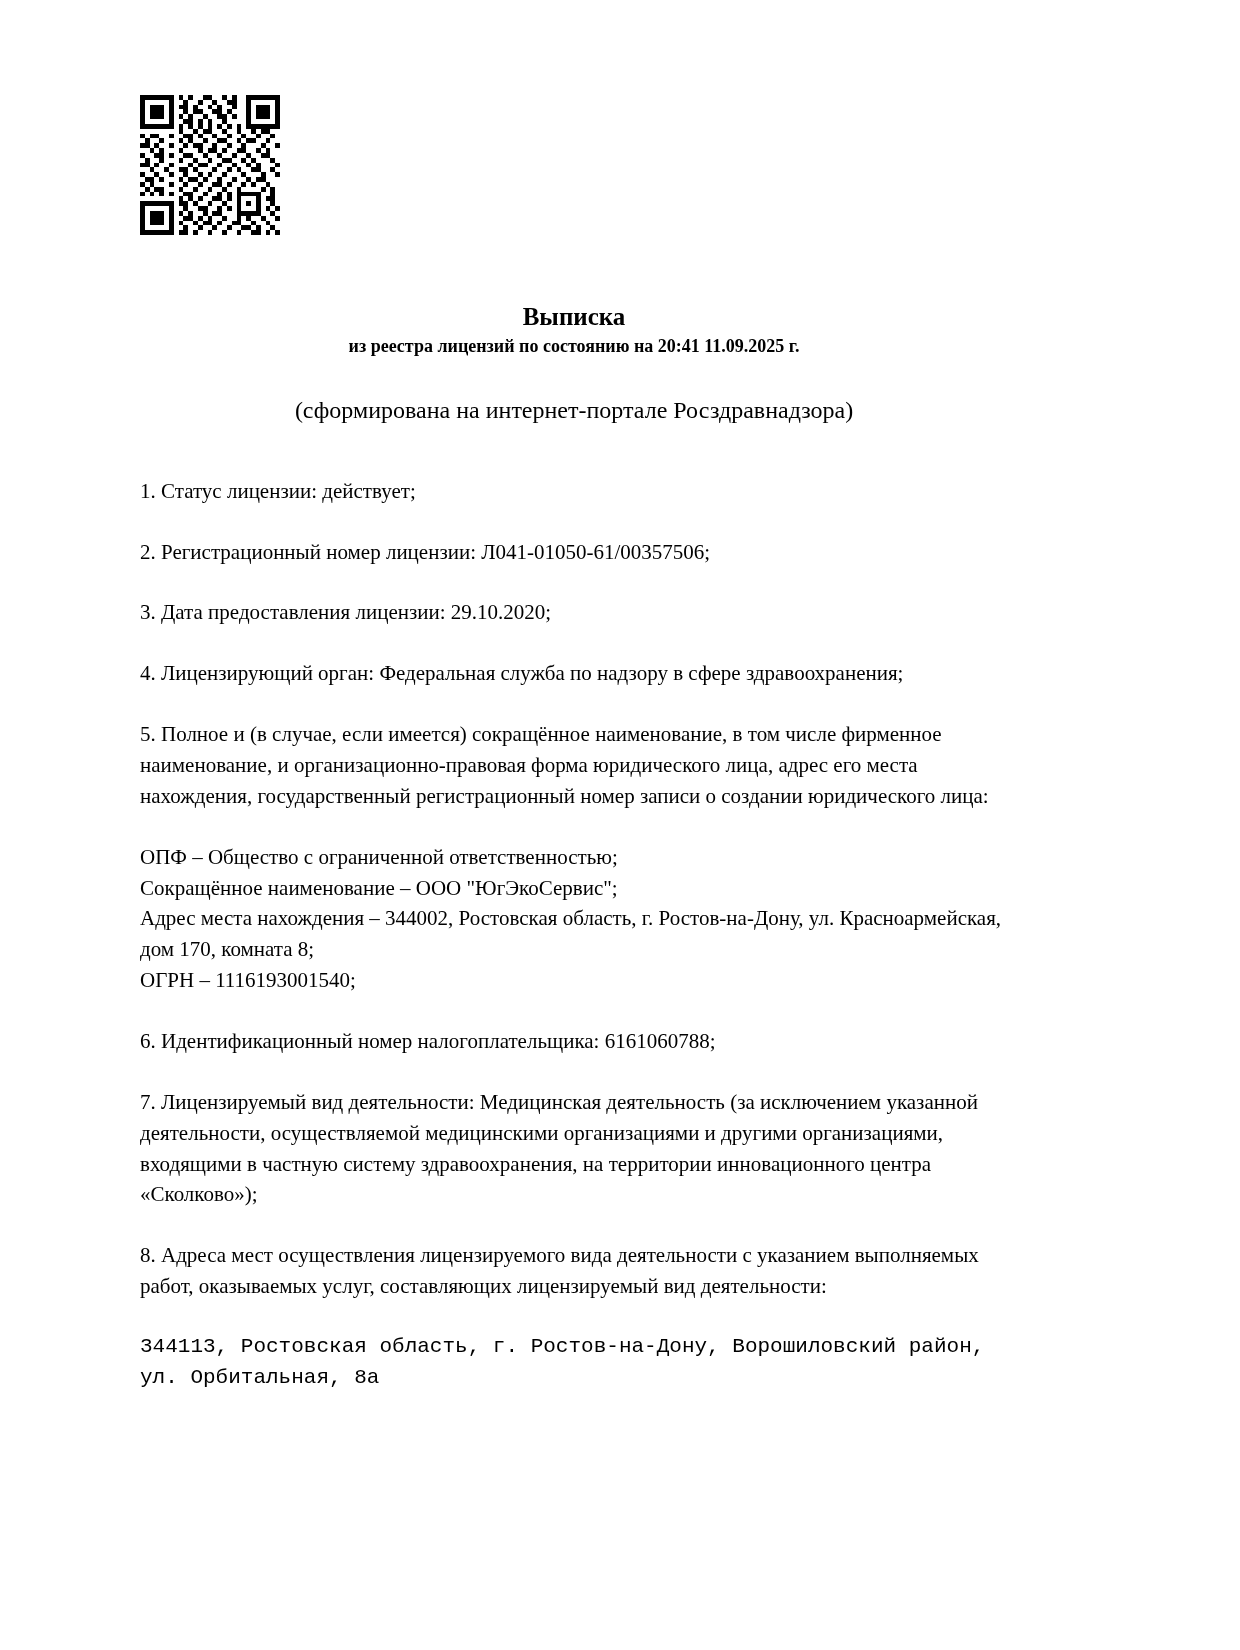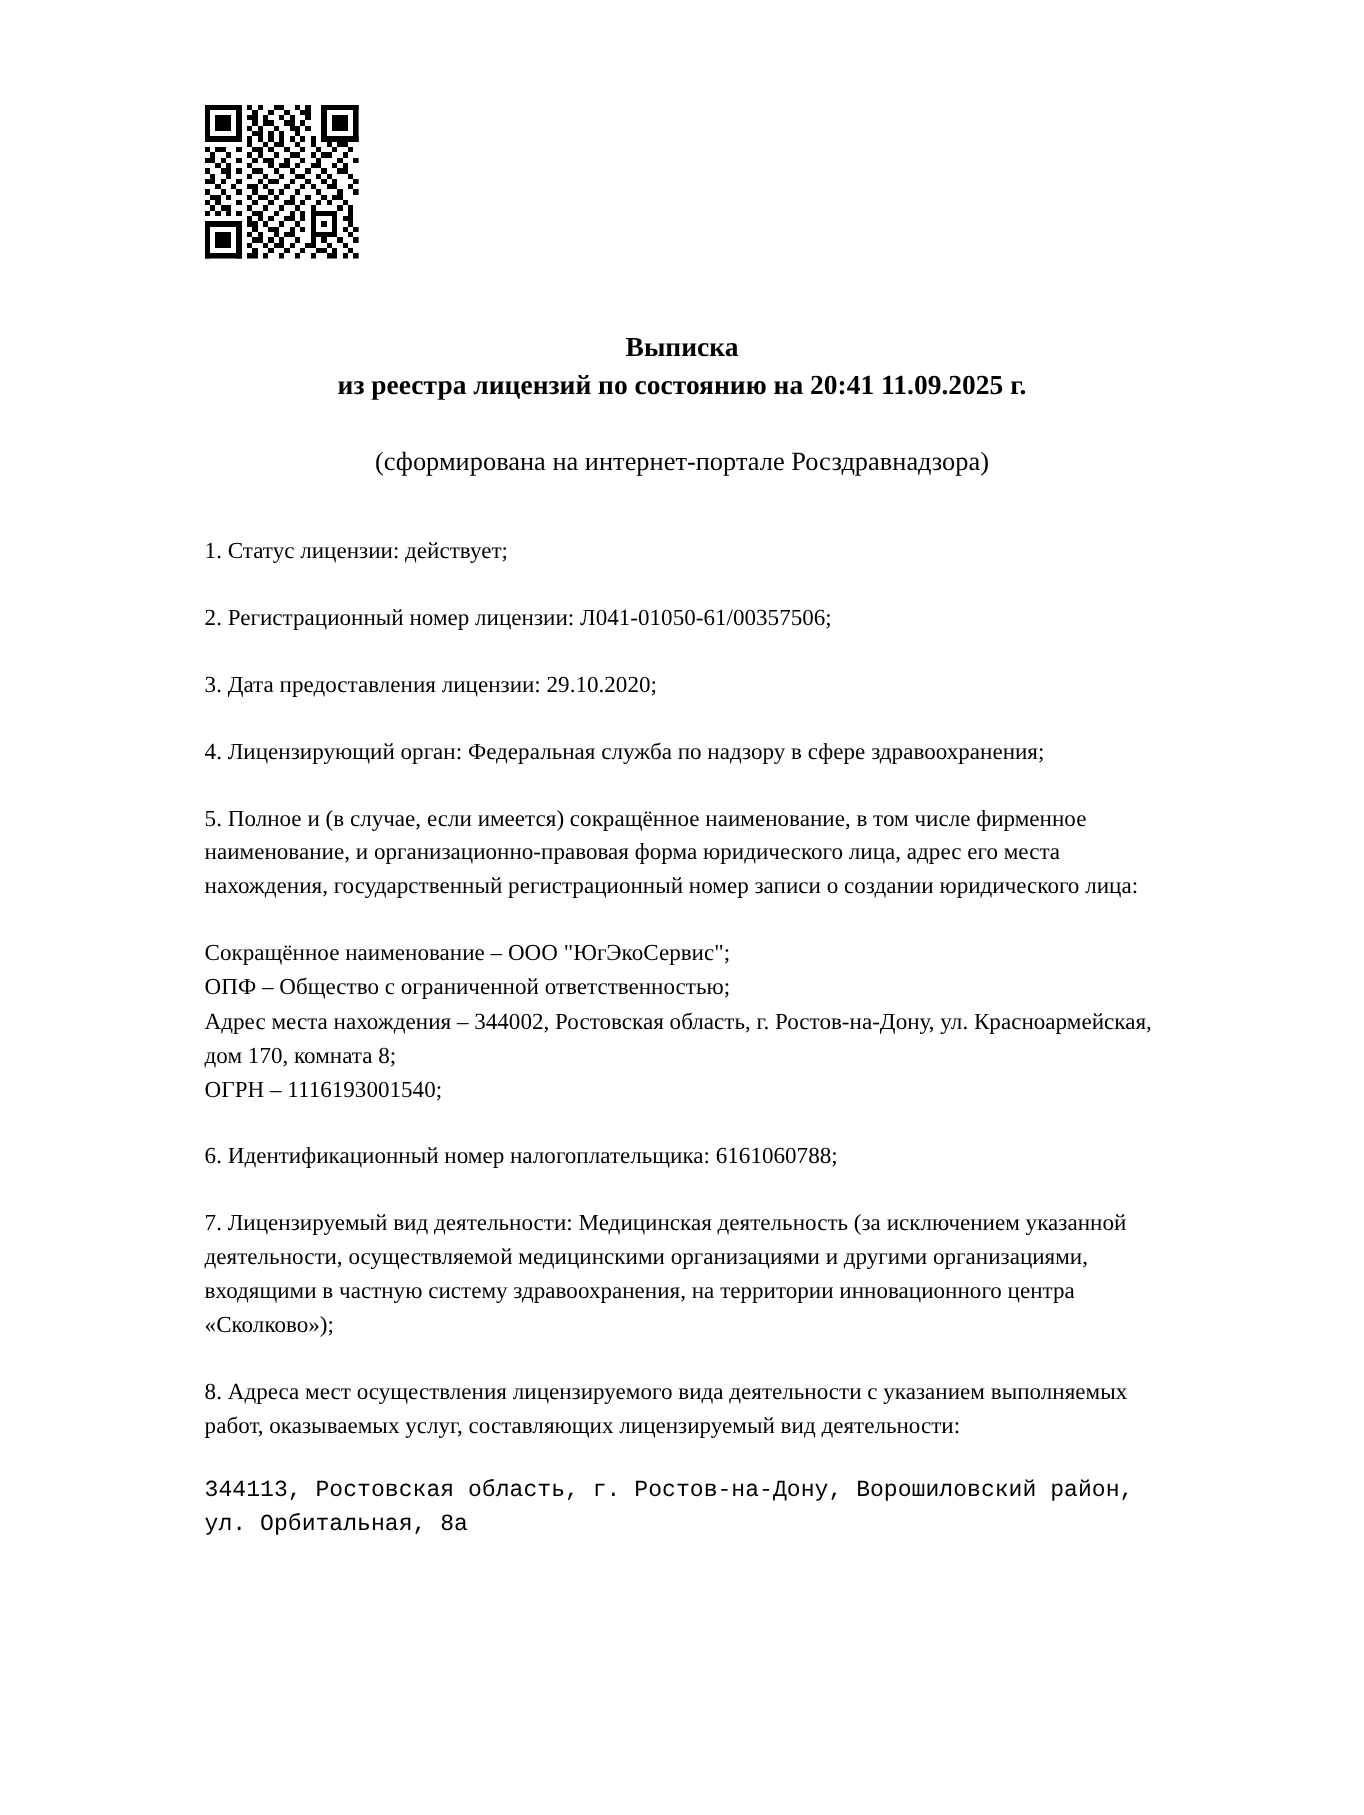--- a/index.html
+++ b/index.html
@@ -14,21 +14,20 @@
     font-family: "Liberation Serif", "DejaVu Serif", serif;
     color: #000000;
     -webkit-font-smoothing: antialiased;
   }
   .page {
     position: relative;
     width: 1148px;
     min-height: 1650px;
     box-sizing: border-box;
     padding: 0;
-    margin-left: 46px;
   }
   .qr-wrap {
     position: absolute;
     left: 140px;
     top: 95px;
     width: 140px;
     height: 140px;
   }
   .qr-wrap svg {
     display: block;
@@ -42,21 +41,21 @@
   .title-block {
     padding-top: 300px;
     text-align: center;
   }
   .doc-title-1 {
     font-size: 25px;
     font-weight: bold;
     line-height: 1.35;
   }
   .doc-title-2 {
-    font-size: 25px;
+    font-size: 18px;
     font-weight: bold;
     line-height: 1.35;
   }
   .subtitle {
     margin-top: 36px;
     text-align: center;
     font-size: 24px;
     line-height: 1.4;
   }
   .body-block {
@@ -346,22 +345,22 @@
 
     <div class="body-block">
 
       <p class="item">1. Статус лицензии: действует;</p>
       <p class="item">2. Регистрационный номер лицензии: Л041-01050-61/00357506;</p>
       <p class="item">3. Дата предоставления лицензии: 29.10.2020;</p>
       <p class="item">4. Лицензирующий орган: Федеральная служба по надзору в сфере здравоохранения;</p>
       <p class="item">5. Полное и (в случае, если имеется) сокращённое наименование, в том числе фирменное наименование, и организационно-правовая форма юридического лица, адрес его места нахождения, государственный регистрационный номер записи о создании юридического лица:</p>
 
       <div class="lines">
+        <span class="ln">ОПФ – Общество с ограниченной ответственностью;</span>
         <span class="ln">Сокращённое наименование – ООО "ЮгЭкоСервис";</span>
-        <span class="ln">ОПФ – Общество с ограниченной ответственностью;</span>
         <span class="ln">Адрес места нахождения – 344002, Ростовская область, г. Ростов-на-Дону, ул. Красноармейская, дом 170, комната 8;</span>
         <span class="ln">ОГРН – 1116193001540;</span>
       </div>
 
       <p class="item">6. Идентификационный номер налогоплательщика: 6161060788;</p>
       <p class="item">7. Лицензируемый вид деятельности: Медицинская деятельность (за исключением указанной деятельности, осуществляемой медицинскими организациями и другими организациями, входящими в частную систему здравоохранения, на территории инновационного центра «Сколково»);</p>
       <p class="item">8. Адреса мест осуществления лицензируемого вида деятельности с указанием выполняемых работ, оказываемых услуг, составляющих лицензируемый вид деятельности:</p>
       <p class="item">344113, Ростовская область, г. Ростов-на-Дону, Ворошиловский район, ул. Орбитальная, 8а</p>
 
     </div>

